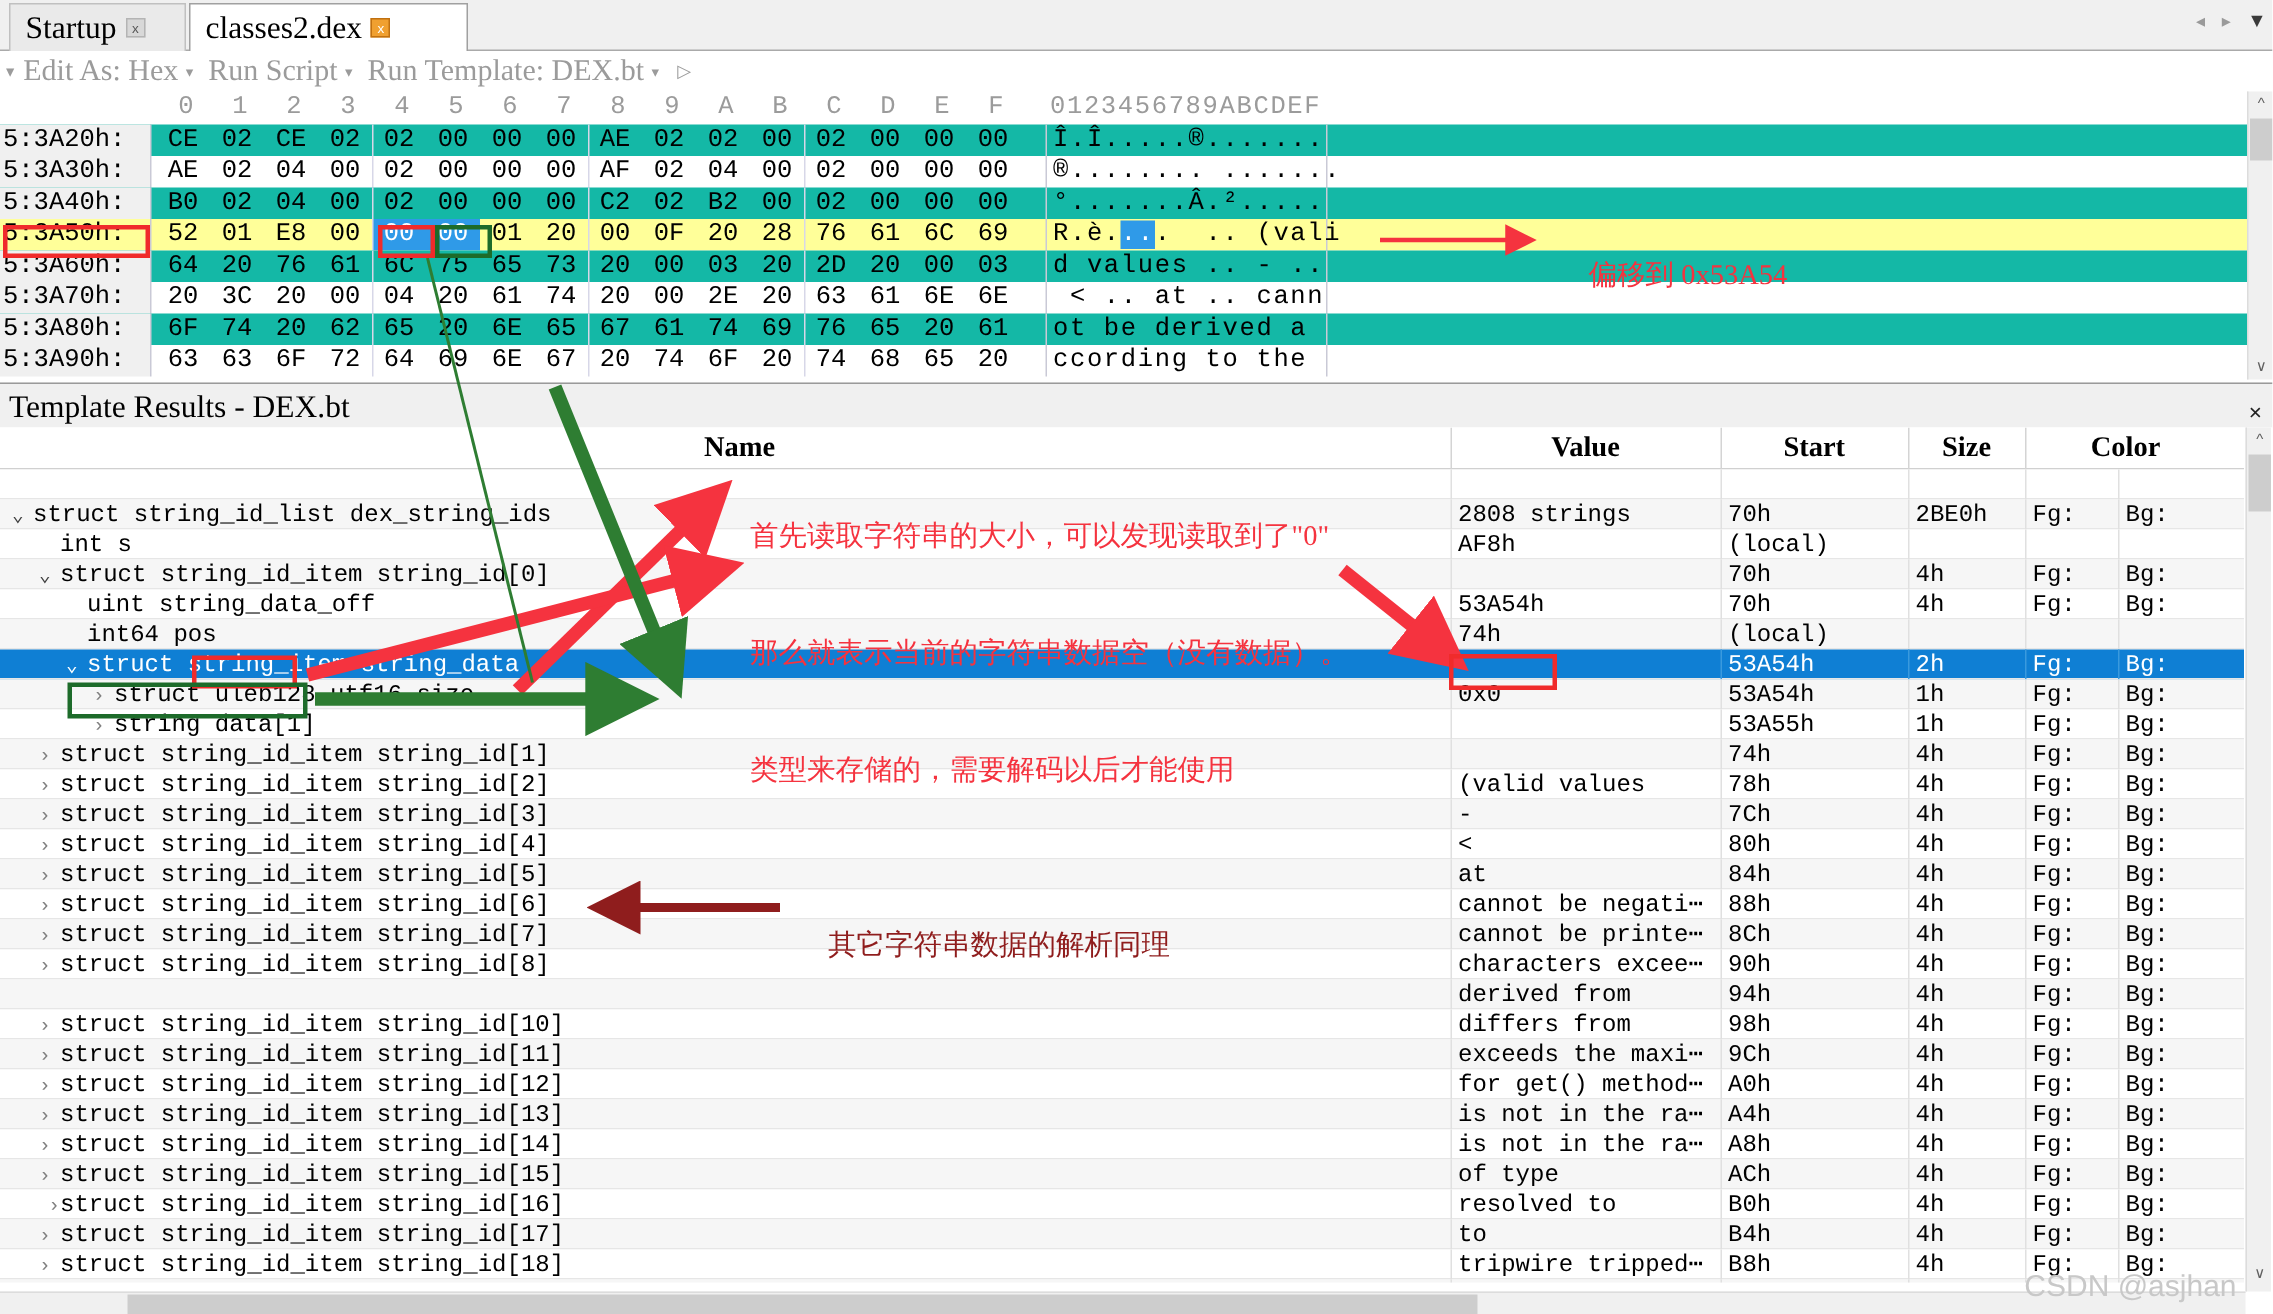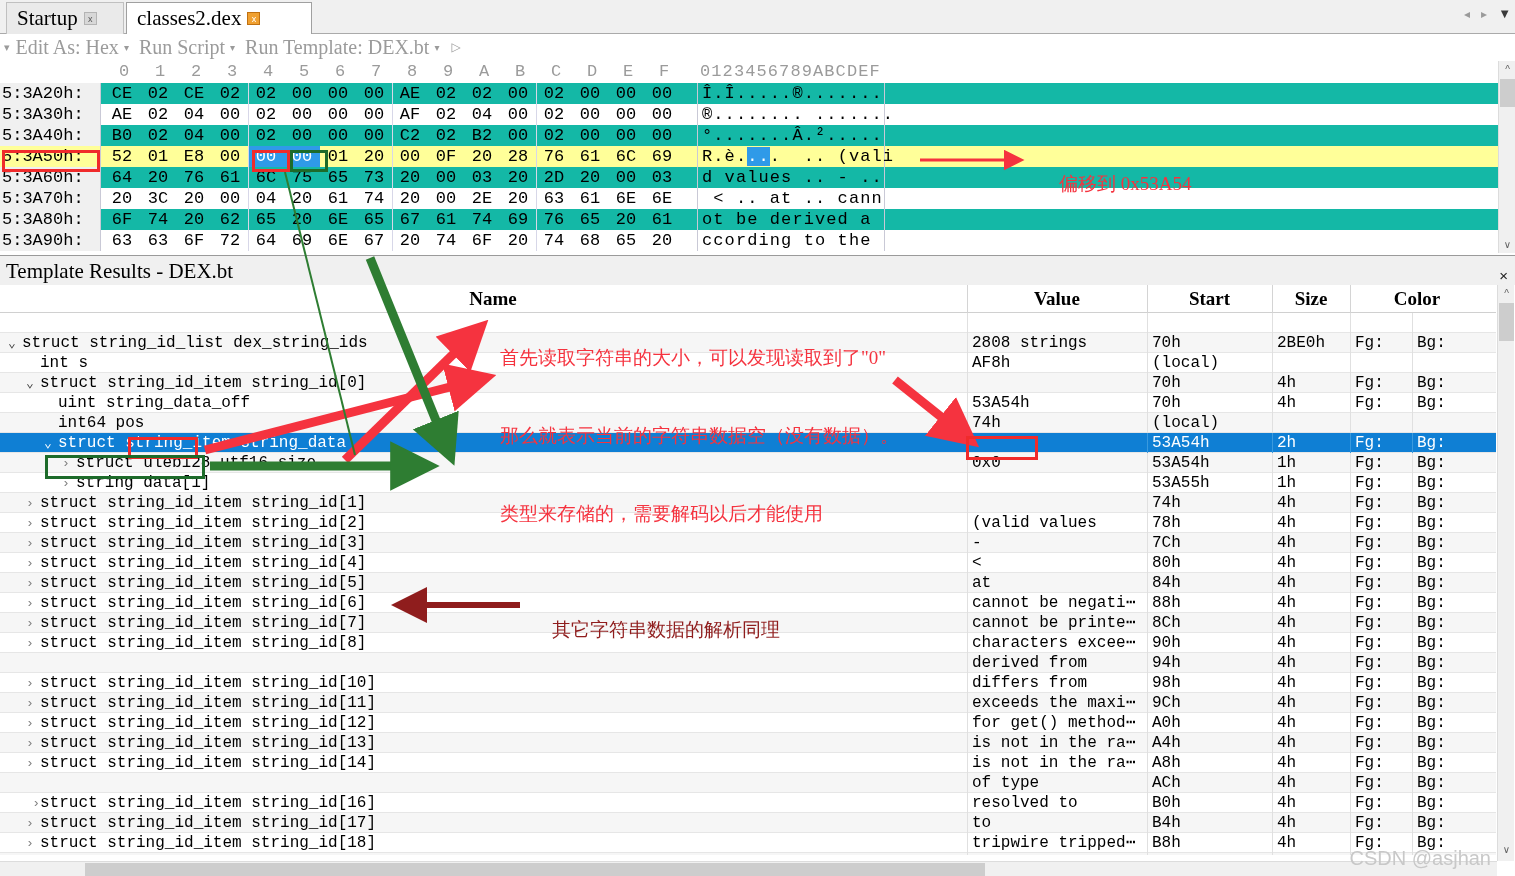--- a/index.html
+++ b/index.html
@@ -634,20 +634,21 @@
           <div class="cell colFg">Fg:</div>
           <div class="cell colBg">Bg:</div>
         </div>
         <div class="row odd">
           <div class="hline"></div>
           <div class="vsep" style="left: 967px;"></div>
           <div class="vsep" style="left: 1147px;"></div>
           <div class="vsep" style="left: 1272px;"></div>
           <div class="vsep" style="left: 1350px;"></div>
           <div class="vsep" style="left: 1412px;"></div>
+          <div class="name" style="left: 26px;"><span class="twisty">›</span><span>struct string_id_item string_id[15]</span></div>
           <div class="cell colValue">of type</div>
           <div class="cell colStart">ACh</div>
           <div class="cell colSize">4h</div>
           <div class="cell colFg">Fg:</div>
           <div class="cell colBg">Bg:</div>
         </div>
         <div class="row even">
           <div class="hline"></div>
           <div class="vsep" style="left: 967px;"></div>
           <div class="vsep" style="left: 1147px;"></div>

